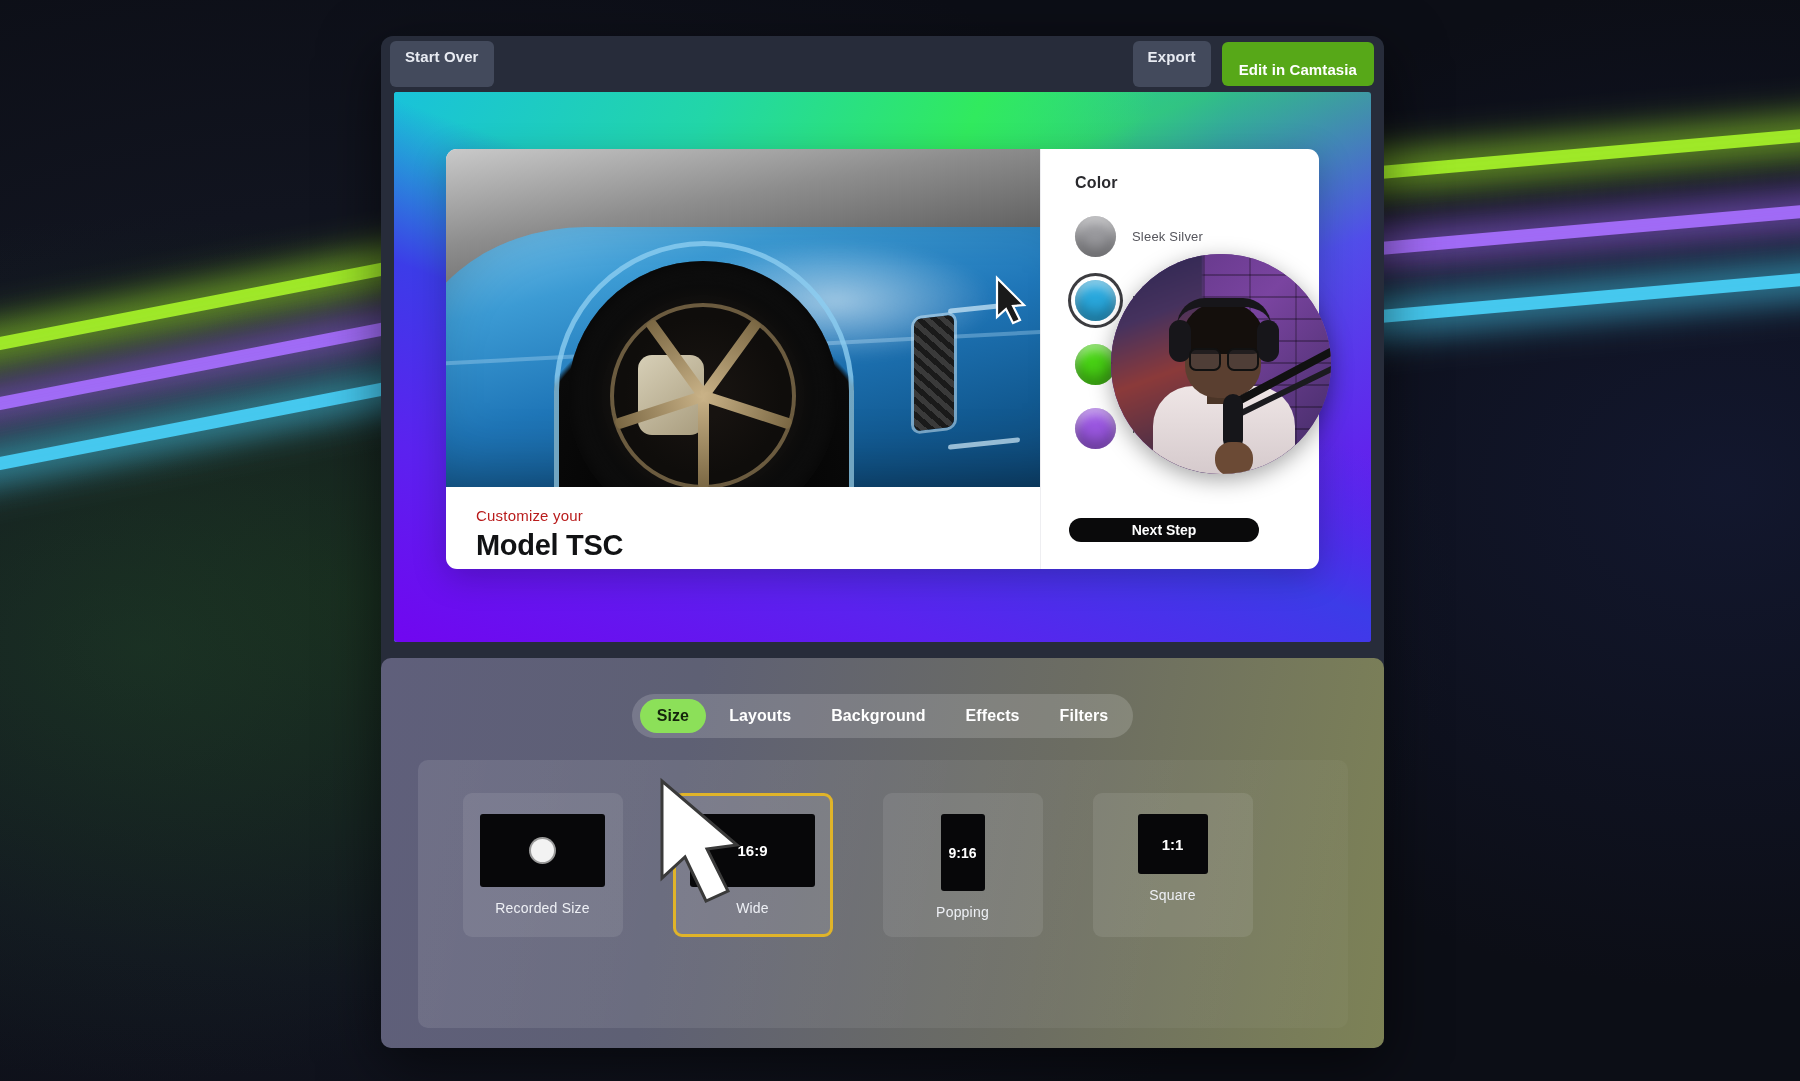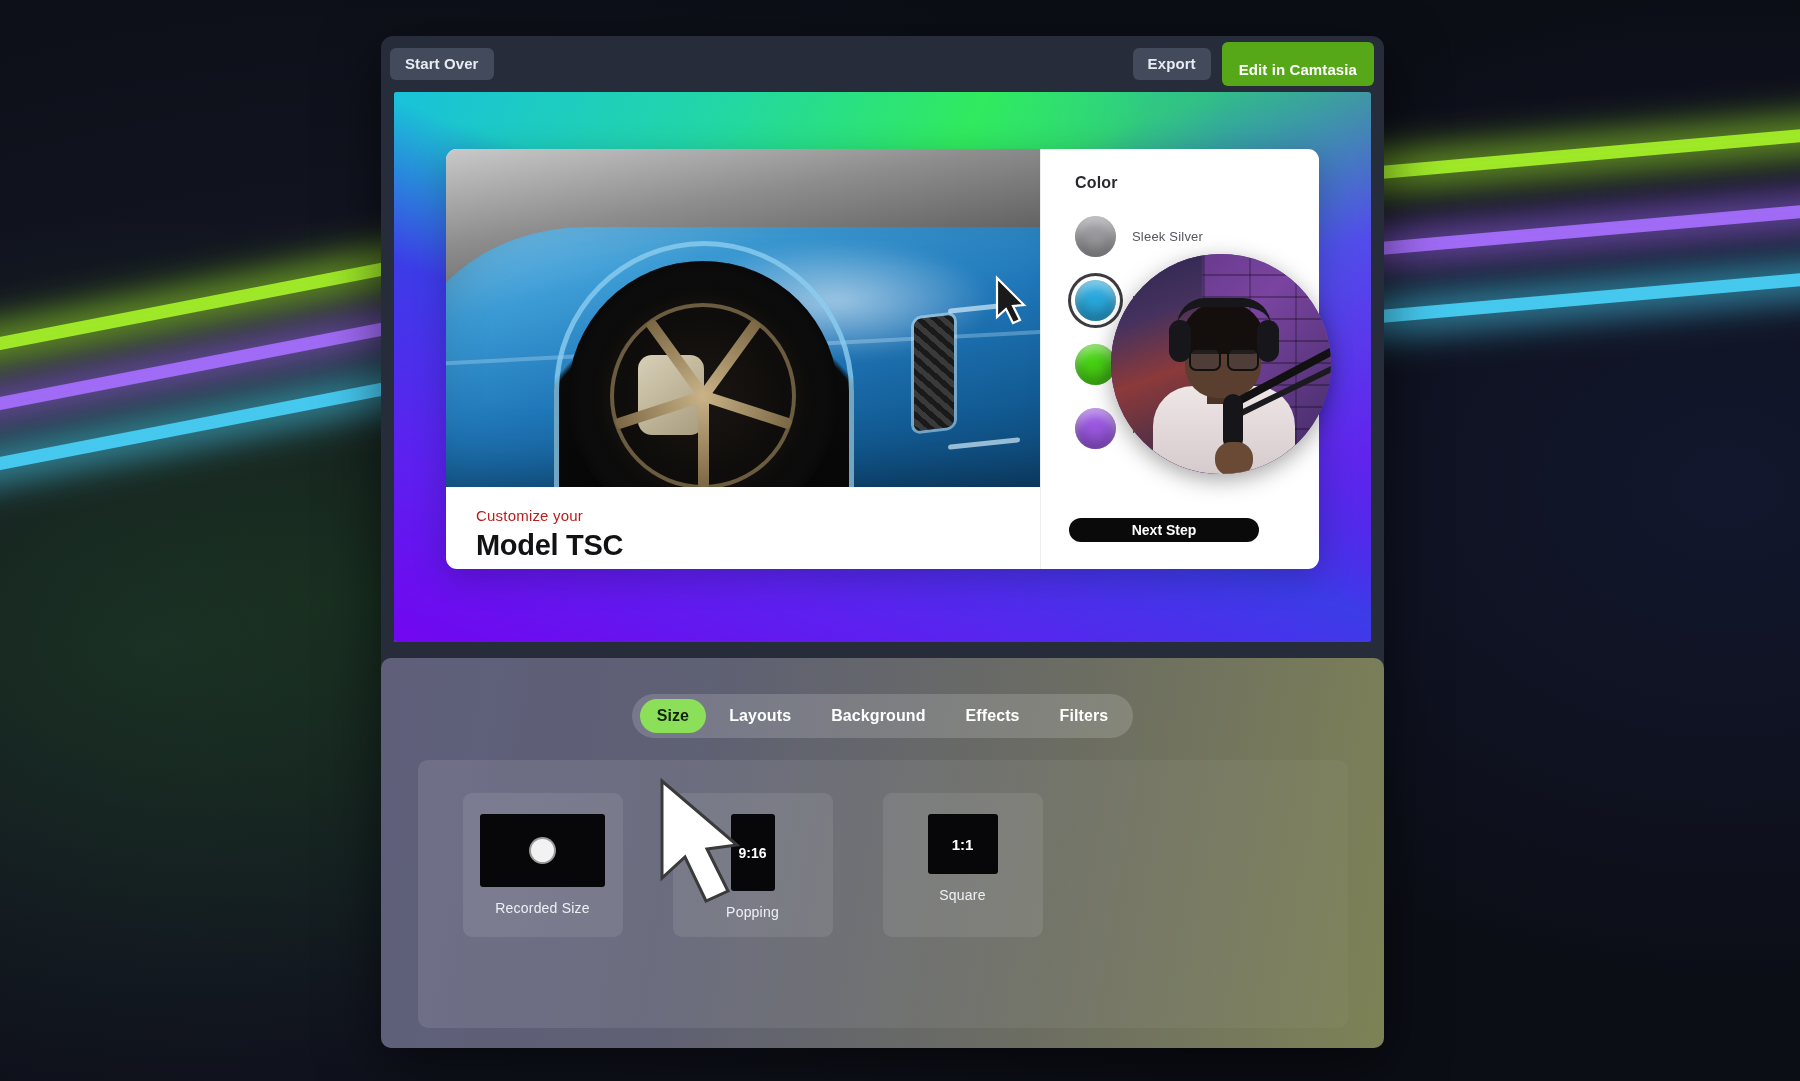--- a/index.html
+++ b/index.html
@@ -72,21 +72,21 @@
   .tb-left, .tb-right { display: flex; align-items: center; gap: 11px; }
 
   .btn {
     border: none;
     cursor: pointer;
     font-family: "Liberation Sans", sans-serif;
     font-weight: 700;
     font-size: 15px;
     letter-spacing: .1px;
     border-radius: 6px;
-    padding: 8px 15px 9px;
+    padding: 8px 15px 23px;
     line-height: 1;
   }
   #start-over-btn, #export-btn {
     background: #434a5c;
     color: #e8ebf2;
   }
   #edit-camtasia-btn {
     background: #57a818;
     color: #ffffff;
     padding: 20px 17px 9px;
@@ -483,20 +483,24 @@
       <div id="size-panel">
         <div id="size-options">
 
           <div class="size-card">
             <div class="thumb wide">
               <span class="rec-dot"></span>
             </div>
             <div class="size-label">Recorded Size</div>
           </div>
 
+          <div class="size-card selected">
+            <div class="thumb wide">16:9</div>
+            <div class="size-label">Wide</div>
+          </div>
 
           <div class="size-card">
             <div class="thumb vertical">9:16</div>
             <div class="size-label">Popping</div>
           </div>
 
           <div class="size-card">
             <div class="thumb square">1:1</div>
             <div class="size-label">Square</div>
           </div>

